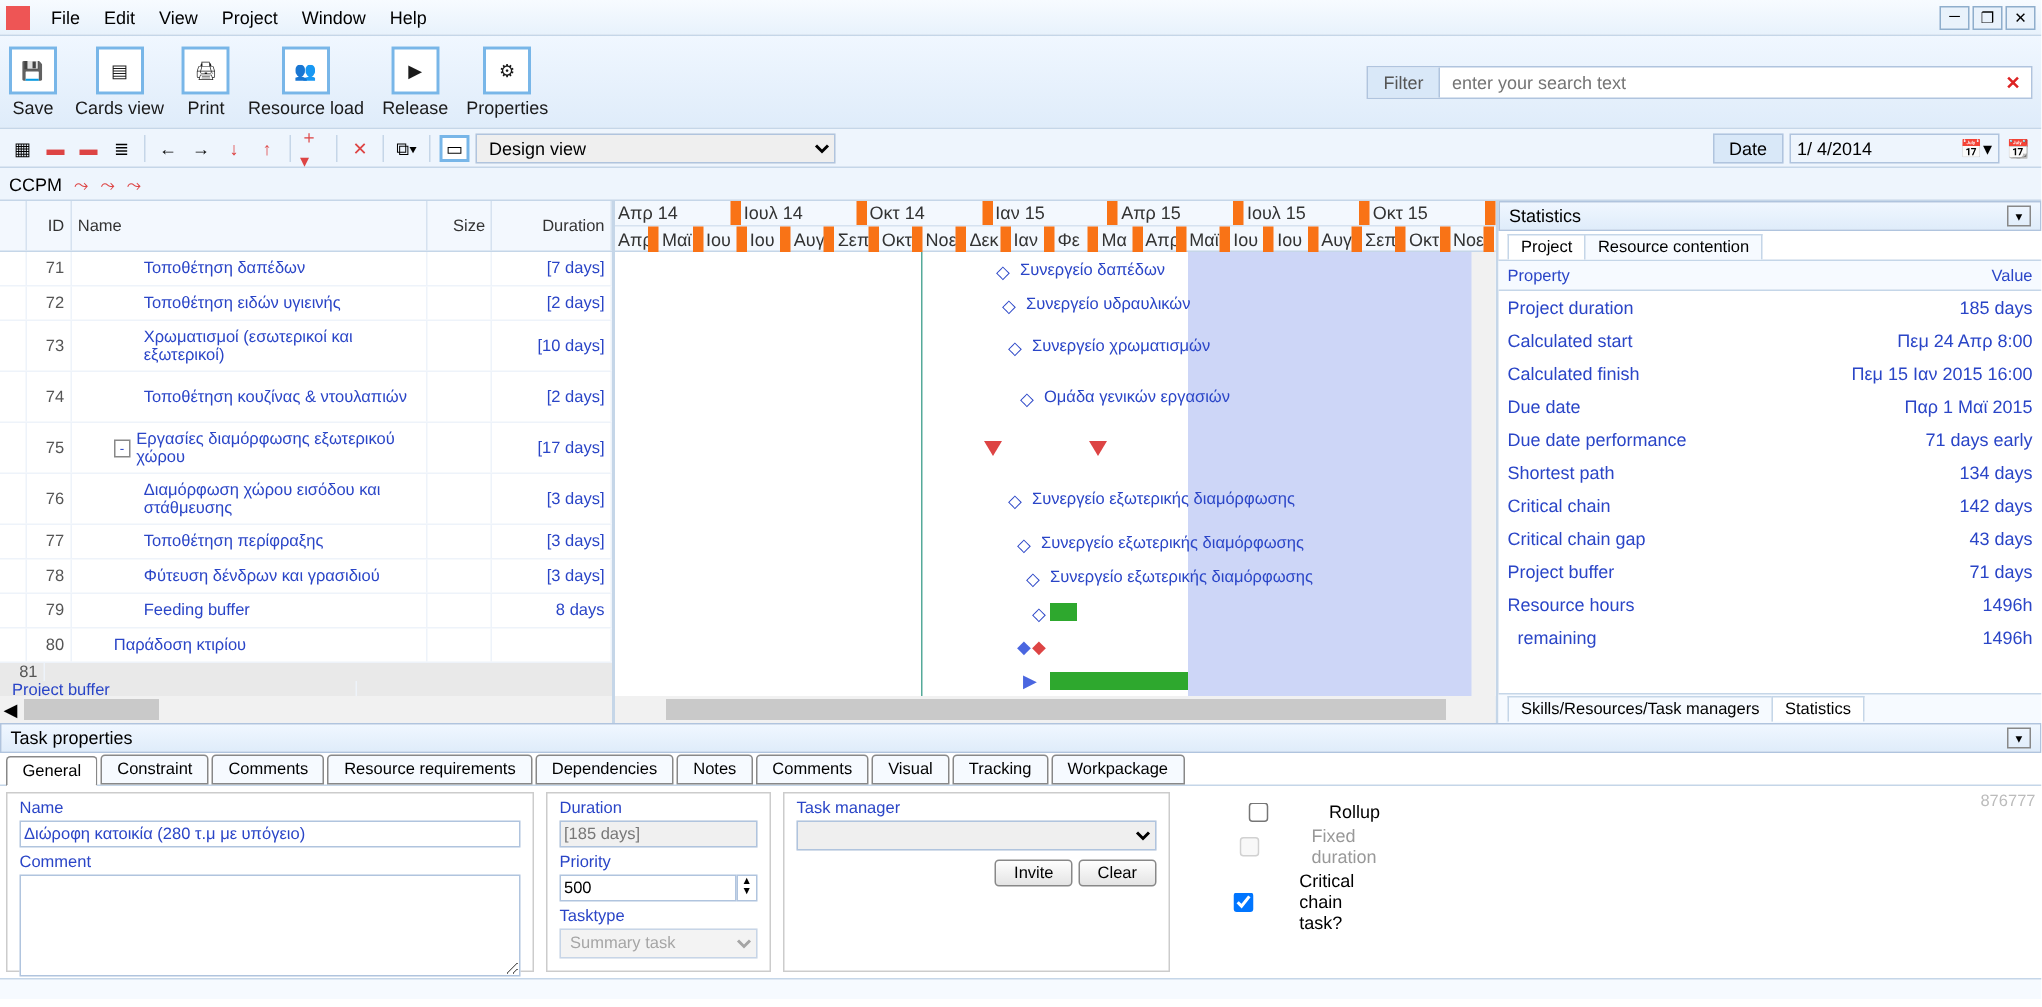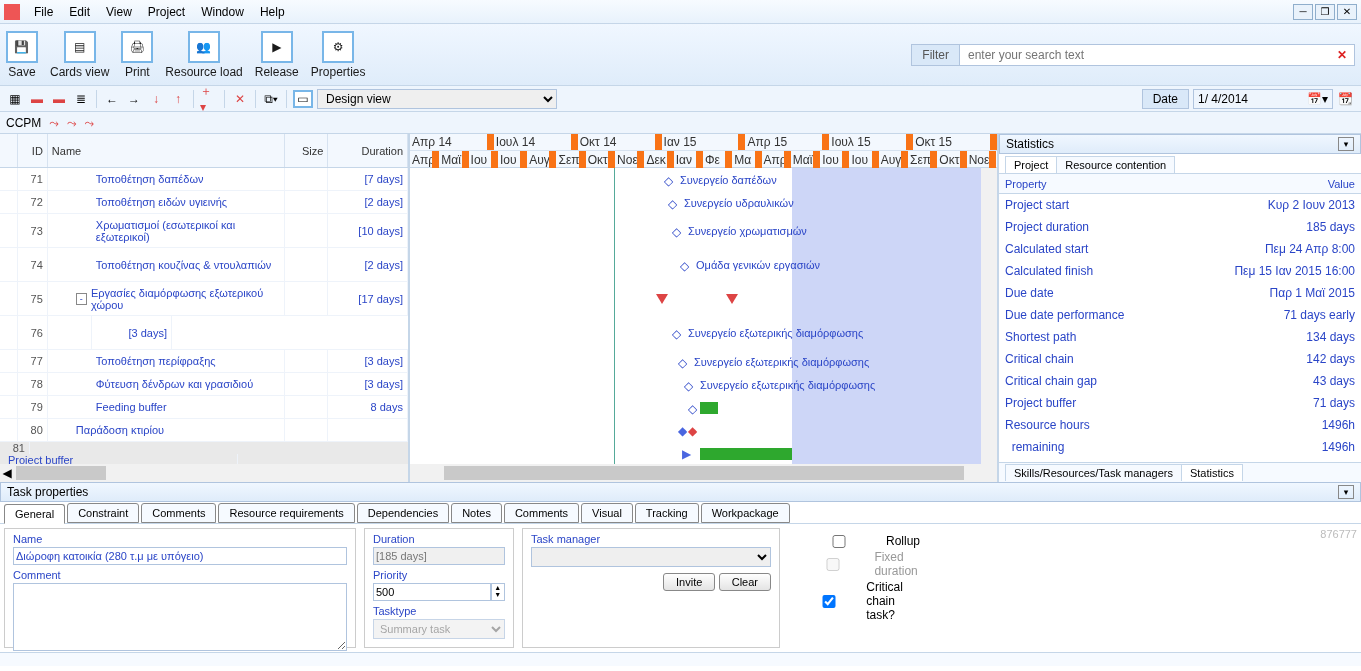--- a/index.html
+++ b/index.html
@@ -208,20 +208,21 @@
         <div class="grow tall">
           <div class="gcell" style="width:18px"></div>
   <div class="gcell id" style="width:30px">75</div>
   <div class="gcell name" style="width:238px;padding-left:28px"><span class="outline-box">-</span>Εργασίες διαμόρφωσης εξωτερικού χώρου</div>
   <div class="gcell" style="width:44px"></div>
   <div class="gcell dur" style="width:80px">[17 days]</div>
         </div>
         <div class="grow tall">
           <div class="gcell" style="width:18px"></div>
   <div class="gcell id" style="width:30px">76</div>
+  <div class="gcell name" style="width:238px;padding-left:48px">Διαμόρφωση χώρου εισόδου και στάθμευσης</div>
   <div class="gcell" style="width:44px"></div>
   <div class="gcell dur" style="width:80px">[3 days]</div>
         </div>
         <div class="grow">
           <div class="gcell" style="width:18px"></div>
   <div class="gcell id" style="width:30px">77</div>
   <div class="gcell name" style="width:238px;padding-left:48px">Τοποθέτηση περίφραξης</div>
   <div class="gcell" style="width:44px"></div>
   <div class="gcell dur" style="width:80px">[3 days]</div>
         </div>
@@ -356,24 +357,20 @@
     <div class="stats-tabs">
       <span class="stab active">Project</span>
       <span class="stab">Resource contention</span>
     </div>
     <div class="stats-head">
       <span class="shcol">Property</span>
       <span class="shcol val">Value</span>
     </div>
     <div class="stats-body" id="stats-body">
         <div class="srow">
-          <span style="white-space:pre">Project start</span>
-          <span class="sv">Κυρ 2 Ιουν 2013</span>
-        </div>
-        <div class="srow">
           <span style="white-space:pre">Project duration</span>
           <span class="sv">185 days</span>
         </div>
         <div class="srow">
           <span style="white-space:pre">Calculated start</span>
           <span class="sv">Πεμ 24 Απρ 8:00</span>
         </div>
         <div class="srow">
           <span style="white-space:pre">Calculated finish</span>
           <span class="sv">Πεμ 15 Ιαν 2015 16:00</span>

